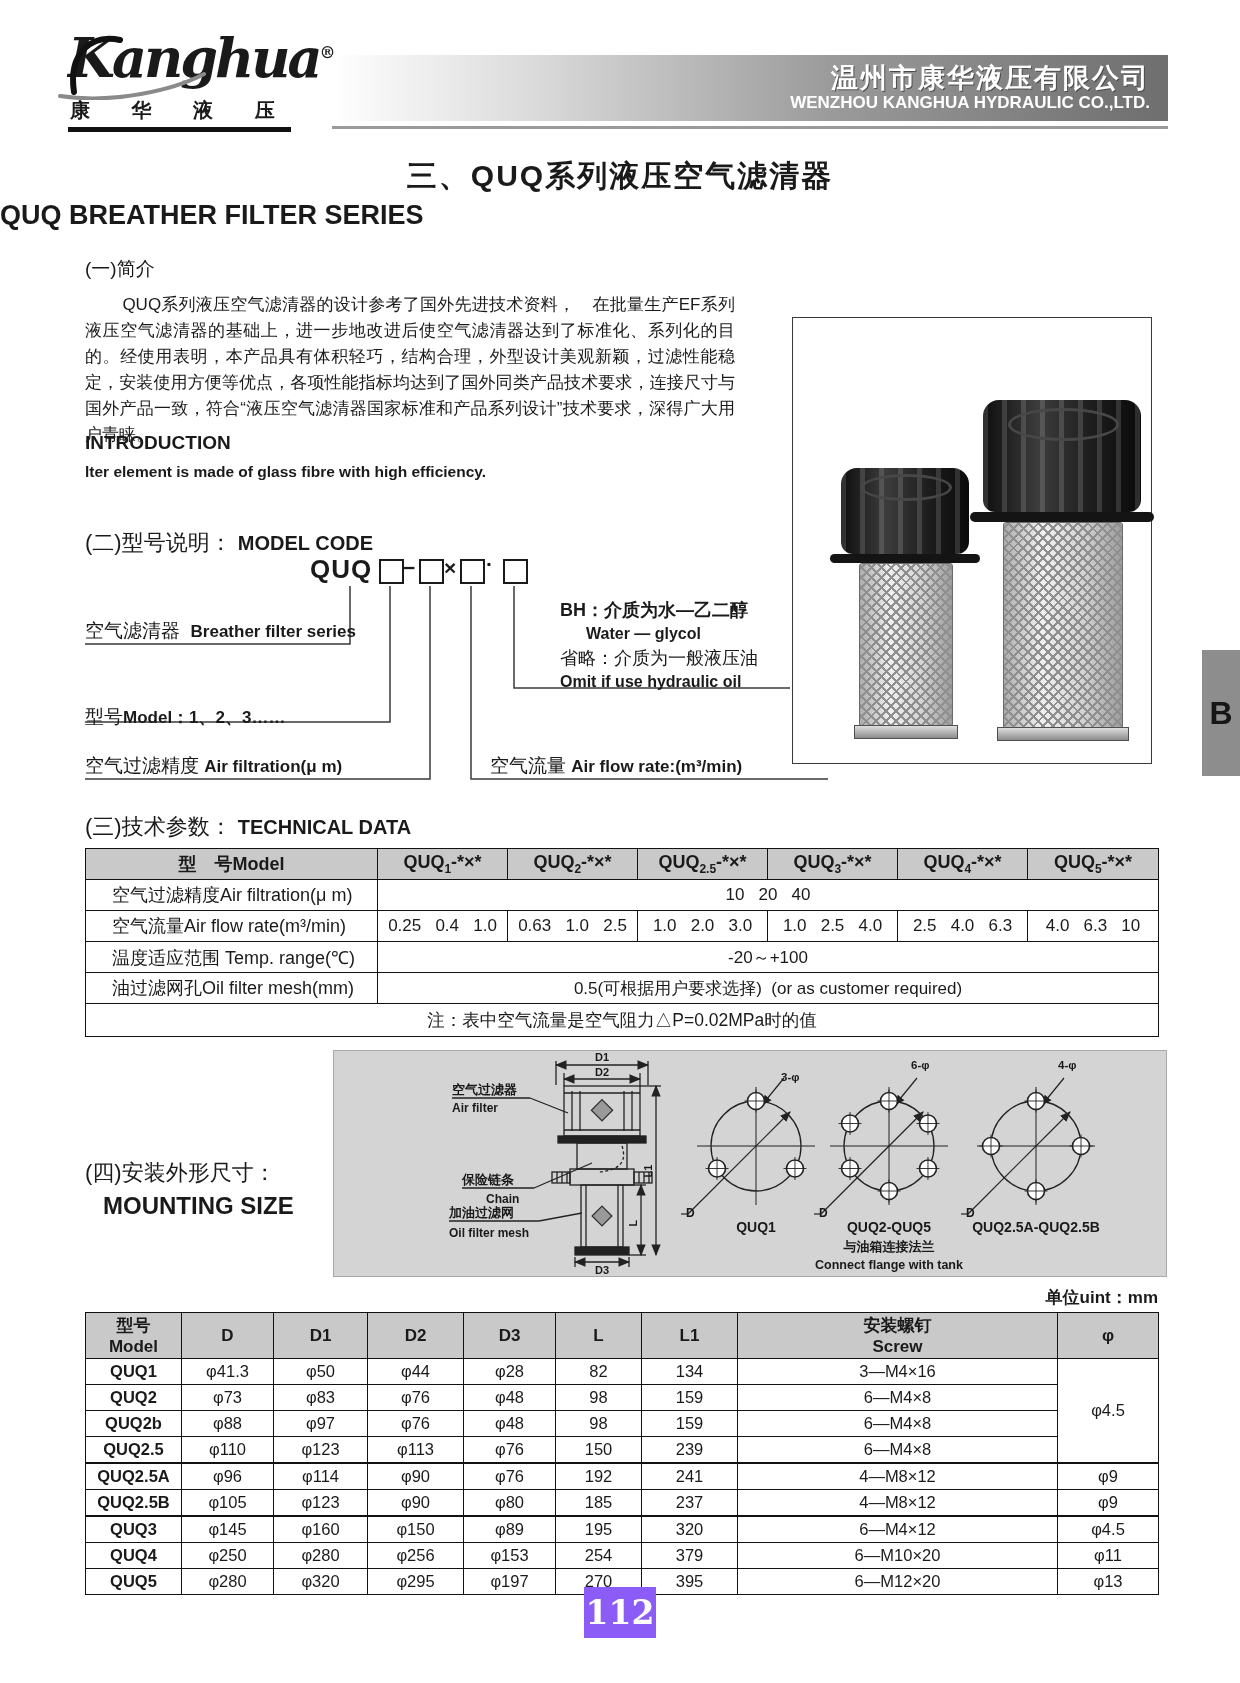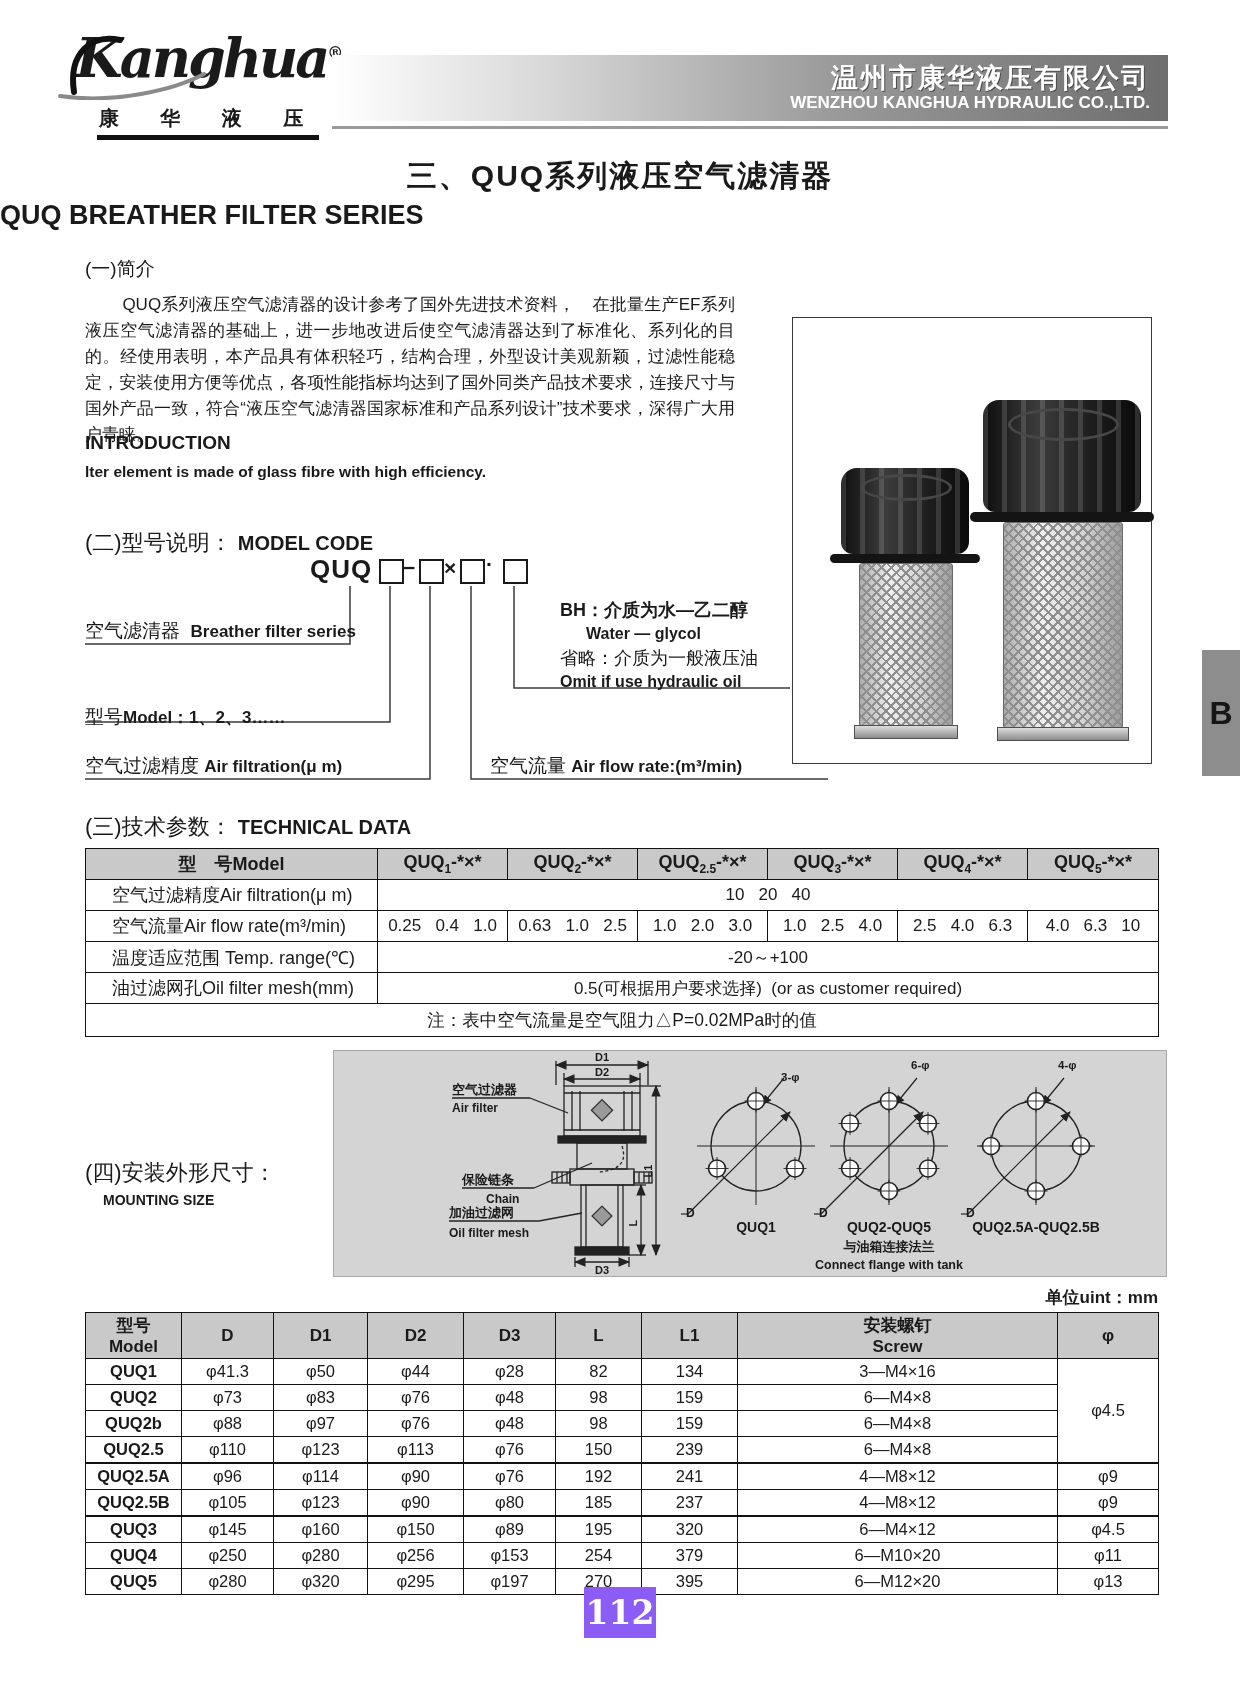--- a/index.html
+++ b/index.html
@@ -4,21 +4,21 @@
 <style>
   html,body{margin:0;padding:0;background:#e8e8e8;}
   .page{position:relative;width:1240px;height:1683px;background:#ffffff;margin:0 auto;
         font-family:"Liberation Sans",sans-serif;color:#1a1a1a;overflow:hidden;}
   .abs{position:absolute;}
 
   
   .logo-script{font-family:"DejaVu Serif",serif;font-style:italic;font-weight:bold;
                font-size:54px;letter-spacing:-3px;line-height:58px;}
   .logo-reg{font-size:16px;vertical-align:super;font-style:normal;}
-  .logo-sub{display:inline-block;margin-top:16px;font-weight:bold;font-size:20px;
+  .logo-sub{display:inline-block;margin-top:8px;font-weight:bold;font-size:20px;
             word-spacing:16px;letter-spacing:10px;border-bottom:5px solid #111;padding:2px 6px 3px 2px;}
   .head-bar{left:332px;top:55px;width:836px;height:66px;
             background:linear-gradient(90deg,#ffffff 0%,#d9d9d9 25%,#9a9a9a 60%,#6e6e6e 100%);}
   .head-bar-line{left:332px;top:126px;width:836px;height:3px;background:#9a9a9a;}
   .company-cn{position:absolute;right:18px;top:5px;color:#fff;font-weight:bold;font-size:27px;
               letter-spacing:2px;text-shadow:1px 1px 0 #4a4a4a;}
   .company-en{position:absolute;right:18px;top:38px;color:#fff;font-weight:bold;font-size:17px;}
 
   
   .title-cn{left:0;top:156px;width:100%;text-align:center;font-size:30px;font-weight:bold;letter-spacing:2px;}
@@ -64,21 +64,21 @@
   .tech-table{left:85px;top:848px;width:1073px;font-size:17px;}
   .tech-table th,.tech-table td{border:1.5px solid #111;}
   .tech-table th{background:#c9c9c9;height:28px;font-size:18px;font-weight:bold;}
   .tech-table sub{font-size:12px;}
   .tech-table td.lbl{text-align:left;padding-left:26px;font-size:18px;height:28px;}
   .tech-table td.val{text-align:center;white-space:pre;}
   .tech-table td.note{text-align:center;height:30px;font-size:17.5px;}
 
   .tech-heading{left:85px;top:812px;}
   .mount-head-cn{left:85px;top:1158px;font-size:22px;}
-  .mount-head-en{left:103px;top:1192px;font-size:14px;font-weight:bold;}
+  .mount-head-en{left:103px;top:1192px;font-size:24px;font-weight:bold;}
   .draw-box{left:333px;top:1050px;width:832px;height:225px;background:#d4d4d4;border:1px solid #a8a8a8;}
   .unit-label{left:938px;top:1286px;width:220px;text-align:right;font-size:17px;font-weight:bold;}
 
   .dim-table{left:85px;top:1312px;width:1073px;font-size:16.5px;}
   .dim-table th,.dim-table td{border:1.5px solid #111;text-align:center;}
   .dim-table th{background:#c9c9c9;height:24px;font-weight:bold;font-size:17px;}
   .dim-table td{height:23px;}
   .dim-table td.model{font-weight:bold;}
   .dim-table tr.group-top td{border-top:2.5px solid #111;}
 
@@ -89,21 +89,21 @@
   .side-tab{left:1202px;top:650px;width:38px;height:126px;background:#8d8d8d;color:#161616;
             display:flex;align-items:center;justify-content:center;font-size:32px;font-weight:bold;
             font-family:"Liberation Sans",sans-serif;}
   svg text{font-family:"Liberation Sans",sans-serif;fill:#1a1a1a;}
 </style>
 </head>
 <body>
 
 <div class="page">
 
-  <div class="abs" style="left:68px;top:24px;width:280px;text-align:center;">
+  <div class="abs" style="left:68px;top:24px;width:280px;">
     <svg class="abs" style="left:-14px;top:6px;" width="250" height="70">
       <path d="M20,62 C14,22 38,4 66,10" stroke="#111" stroke-width="6" fill="none" stroke-linecap="round"></path>
       <path d="M6,66 C60,74 120,60 150,44" stroke="#8a8a8a" stroke-width="4" fill="none" stroke-linecap="round"></path>
     </svg>
     <div class="logo-script"><span>Kanghua</span><span class="logo-reg">®</span></div>
     <div class="logo-sub">康 华 液 压</div>
   </div>
 
   <div class="abs head-bar">
     <div class="company-cn">温州市康华液压有限公司</div>

